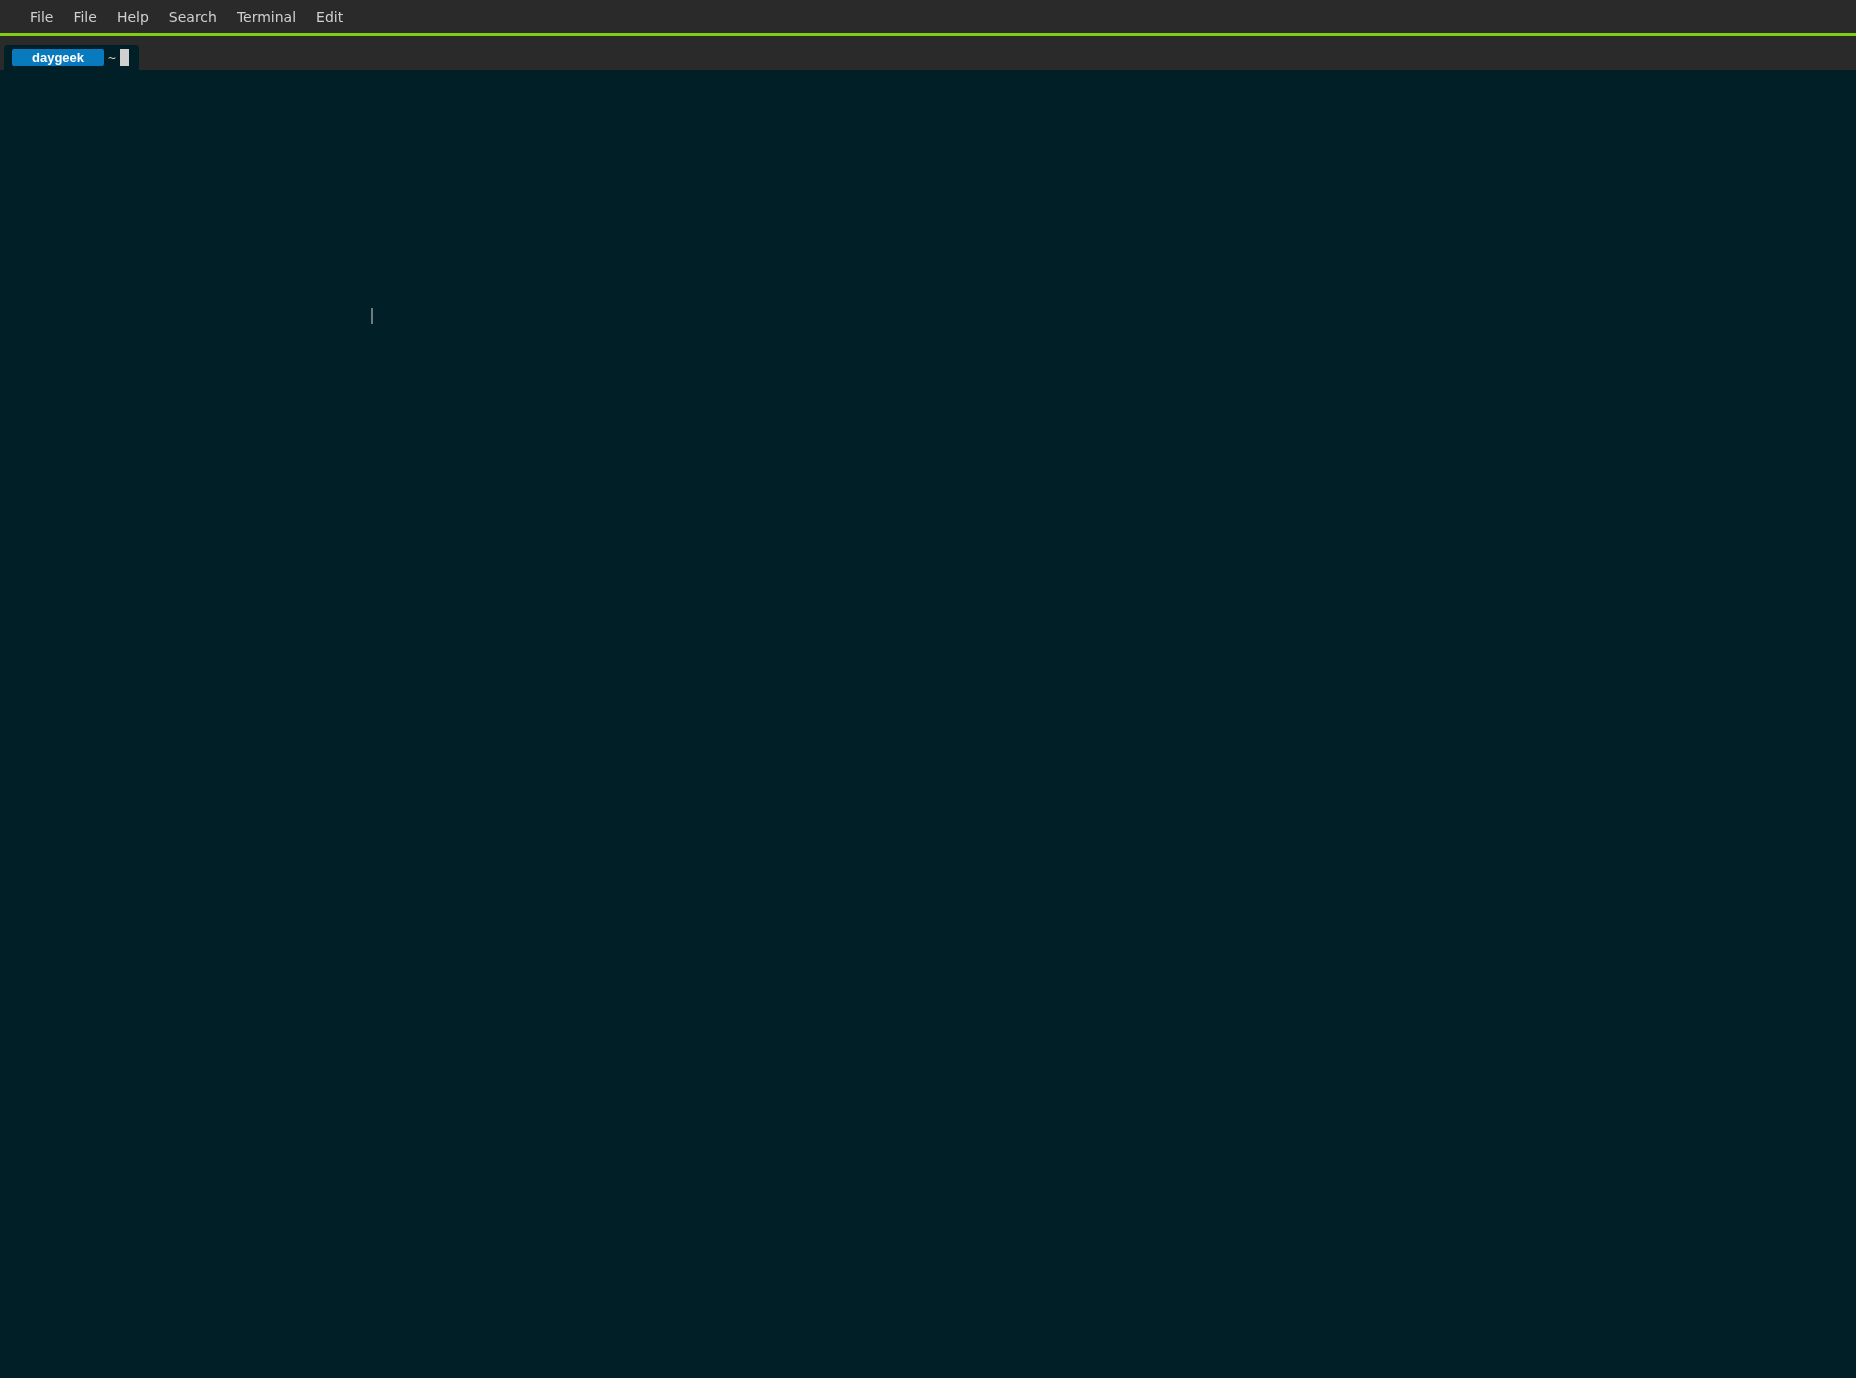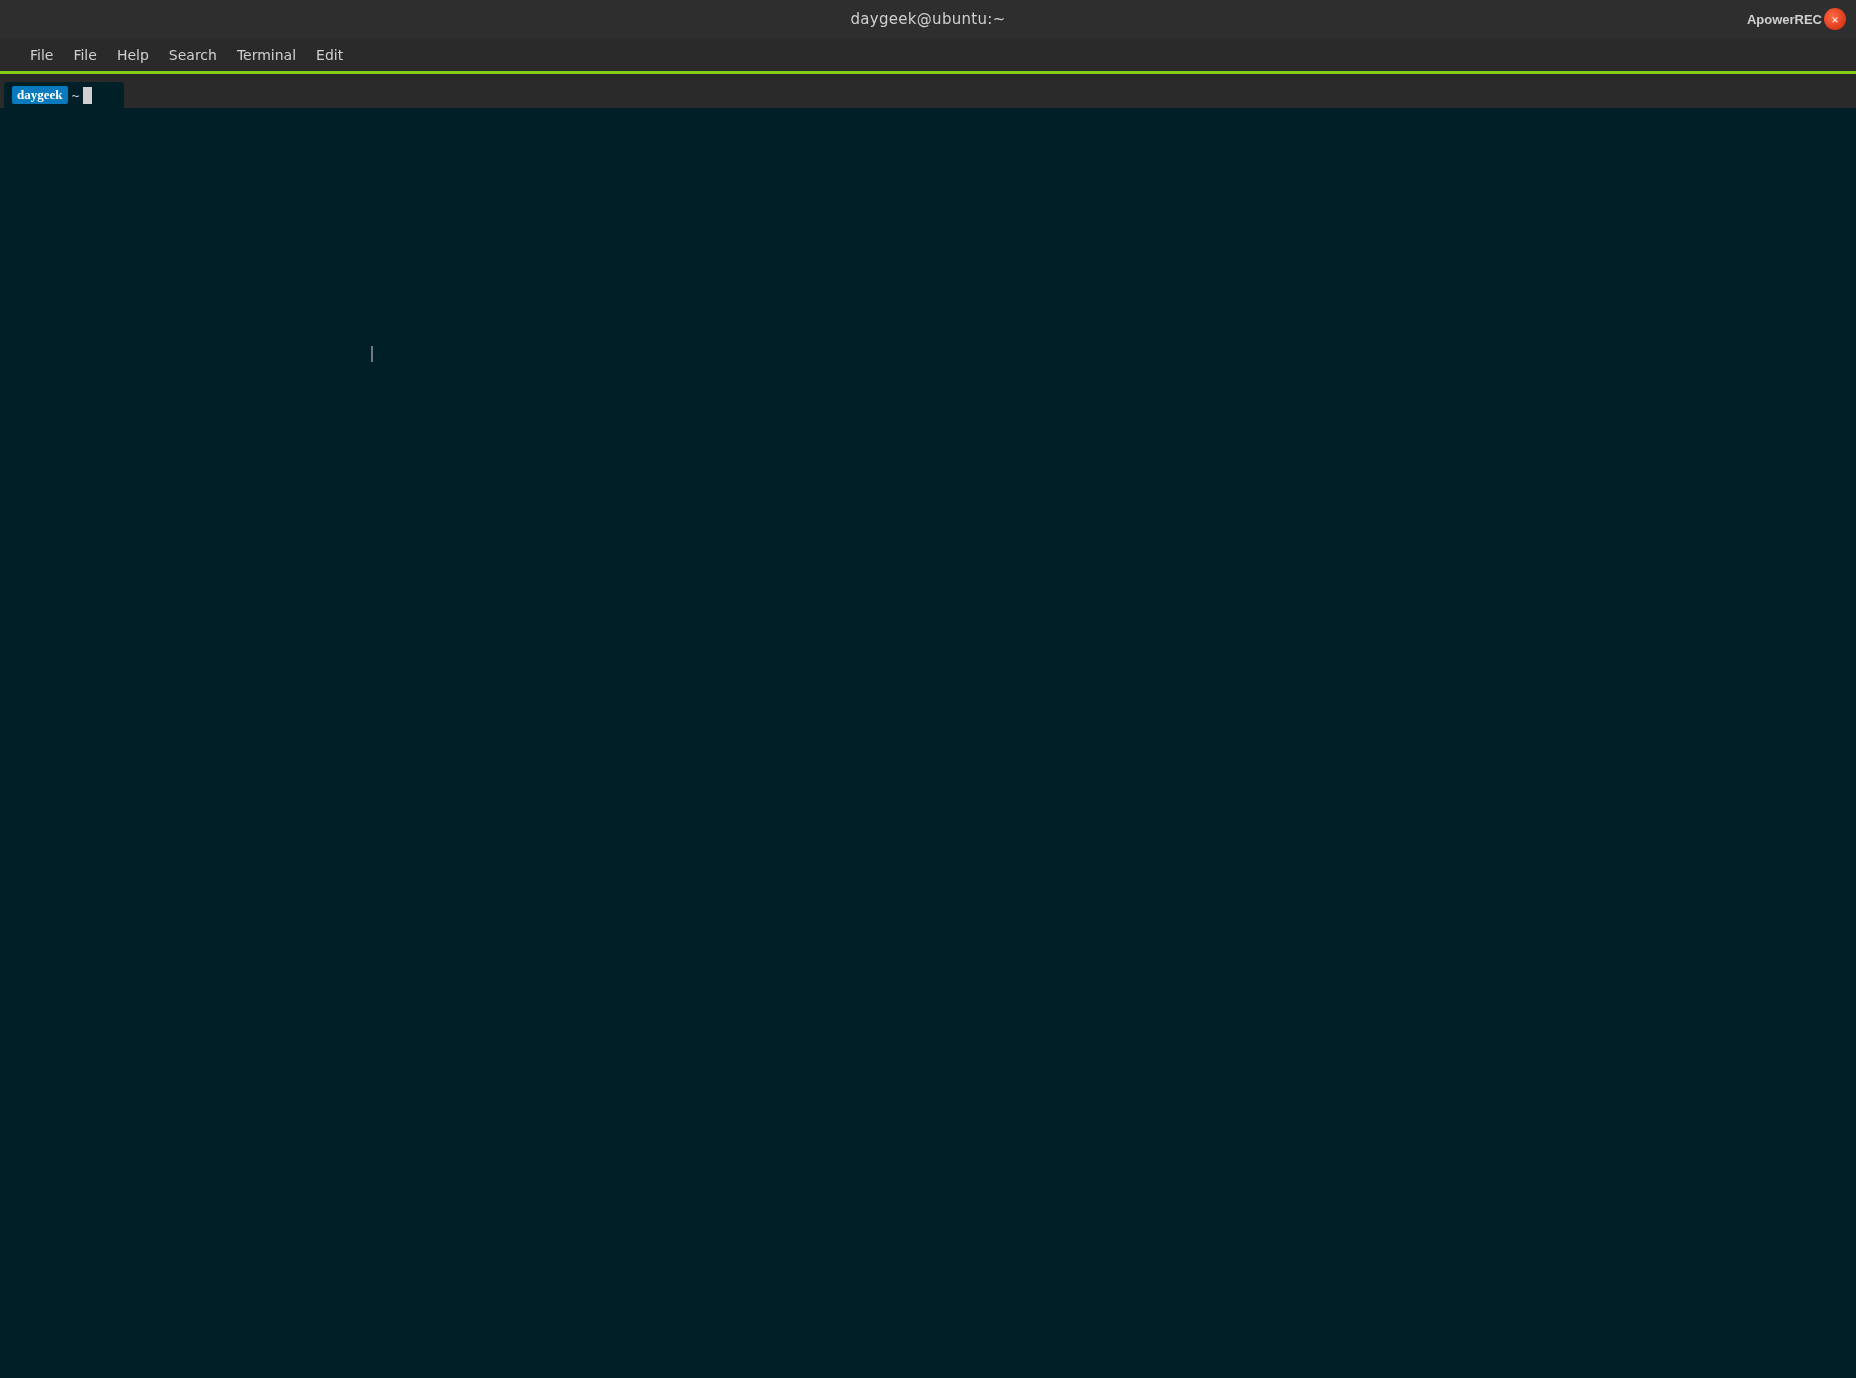--- a/index.html
+++ b/index.html
@@ -114,23 +114,23 @@
       margin-right: 2px;
       cursor: pointer;
       min-width: 120px;
     }
 
     .tab-username {
       background: #0a7abf;
       color: white;
       font-size: 13px;
       font-weight: bold;
-      padding: 1px 5px;
+      padding: 1px 20px;
       border-radius: 2px;
-      font-family: Liberation Serif, serif;
+      font-family: Liberation Sans, sans-serif;
     }
 
     .tab-tilde {
       color: #d0d0d0;
       font-size: 13px;
       font-family: 'DejaVu Sans Mono', monospace;
     }
 
     .tab-cursor {
       display: inline-block;
@@ -160,27 +160,20 @@
       height: 16px;
       background: #a0a0a0;
       opacity: 0.7;
     }
   </style>
 </head>
 <body>
 
 <div class="terminal-window">
 
-  <div class="title-bar">
-    <span class="title-bar-text">daygeek@ubuntu:~</span>
-    <div class="apowerrec-badge">
-      <span class="apowerrec-text">ApowerREC</span>
-      <div class="apowerrec-icon">✕</div>
-    </div>
-  </div>
 
   <div class="menu-bar">
     <span class="menu-item">File</span>
     <span class="menu-item">File</span>
     <span class="menu-item">Help</span>
     <span class="menu-item">Search</span>
     <span class="menu-item">Terminal</span>
     <span class="menu-item">Edit</span>
   </div>
 

